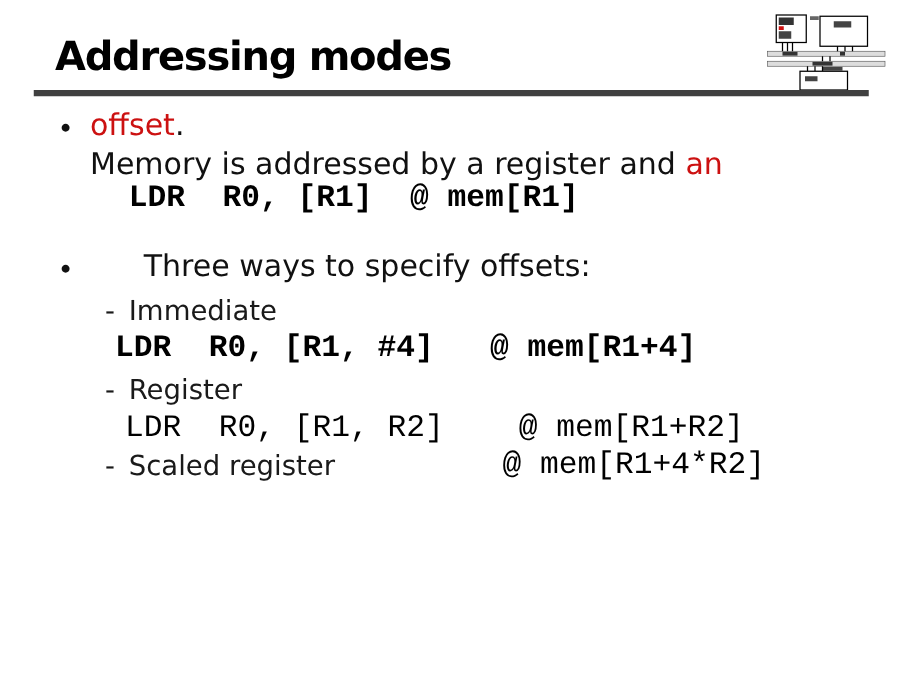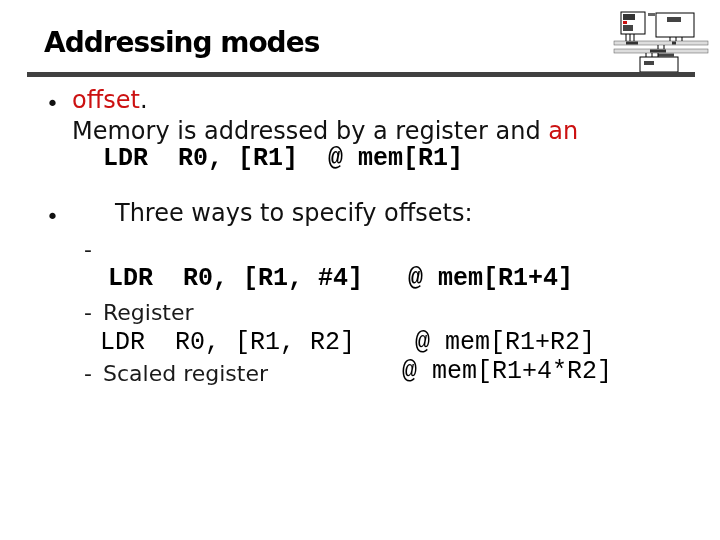--- a/index.html
+++ b/index.html
@@ -2,38 +2,38 @@
 <html><head>
 <meta charset="utf-8">
 <style>
   html,body{margin:0;padding:0;background:#888;}
   .slide{
     position:relative;width:720px;height:540px;background:#ffffff;
     font-family:"DejaVu Sans", sans-serif;color:#111;overflow:hidden;
   }
   .abs{position:absolute;}
   .title{
-    left:44px;top:26px;font-size:28px;font-weight:bold;color:#000;
+    left:44px;top:26px;font-size:32px;font-weight:bold;color:#000;
     letter-spacing:-1px;
   }
   .divider{left:27px;top:72px;width:668px;height:5px;background:#404040;}
   .bullet-dot{font-size:22px;color:#111;}
   .b1-dot{left:46px;top:91px;}
   .b2-dot{left:46px;top:204px;}
   .body-text{font-size:24px;line-height:31px;color:#111;}
   .b1-text{left:72px;top:85px;width:560px;}
   .b2-text{left:72px;top:198px;width:600px;margin-left:43px;}
   .red{color:#cc1111;}
   .mono{
     font-family:"Liberation Mono", monospace;font-size:25px;line-height:25px;
     white-space:pre;color:#000;
   }
   .mono-bold{font-weight:bold;}
   .code1{left:103px;top:146px;}
-  .code2{left:108px;top:266px;}
+  .code2{left:92px;top:266px;}
   .code3{left:100px;top:330px;}
   .code4{left:100px;top:393px;}
   .sub-dash{font-size:22px;color:#1a1a1a;left:84px;}
   .sub-label{font-size:22px;color:#1a1a1a;left:103px;}
   .s1{top:237px;} .s2{top:300px;} .s3{top:361px;}
   .scaled-comment{left:402px;top:359px;}
   .diagram{left:612px;top:8px;width:100px;height:66px;}
 </style>
 </head>
 <body>
@@ -87,20 +87,21 @@
     <div><span class="red">offset</span><span>.</span></div>
     <div><span>Memory is addressed by a register and </span><span class="red">an</span></div>
   </div>
 
   <div class="abs mono mono-bold code1">LDR  R0, [R1]  @ mem[R1]</div>
 
   <div class="abs bullet-dot b2-dot">•</div>
   <div class="abs body-text b2-text">Three ways to specify offsets:</div>
 
   <div class="abs sub-dash s1">-</div>
+  <div class="abs sub-label s1">Immediate</div>
   <div class="abs mono mono-bold code2">LDR  R0, [R1, #4]   @ mem[R1+4]</div>
 
   <div class="abs sub-dash s2">-</div>
   <div class="abs sub-label s2">Register</div>
   <div class="abs mono code3">LDR  R0, [R1, R2]    @ mem[R1+R2]</div>
 
   <div class="abs sub-dash s3">-</div>
   <div class="abs sub-label s3">Scaled register</div>
   <div class="abs mono scaled-comment">@ mem[R1+4*R2]</div>
 

